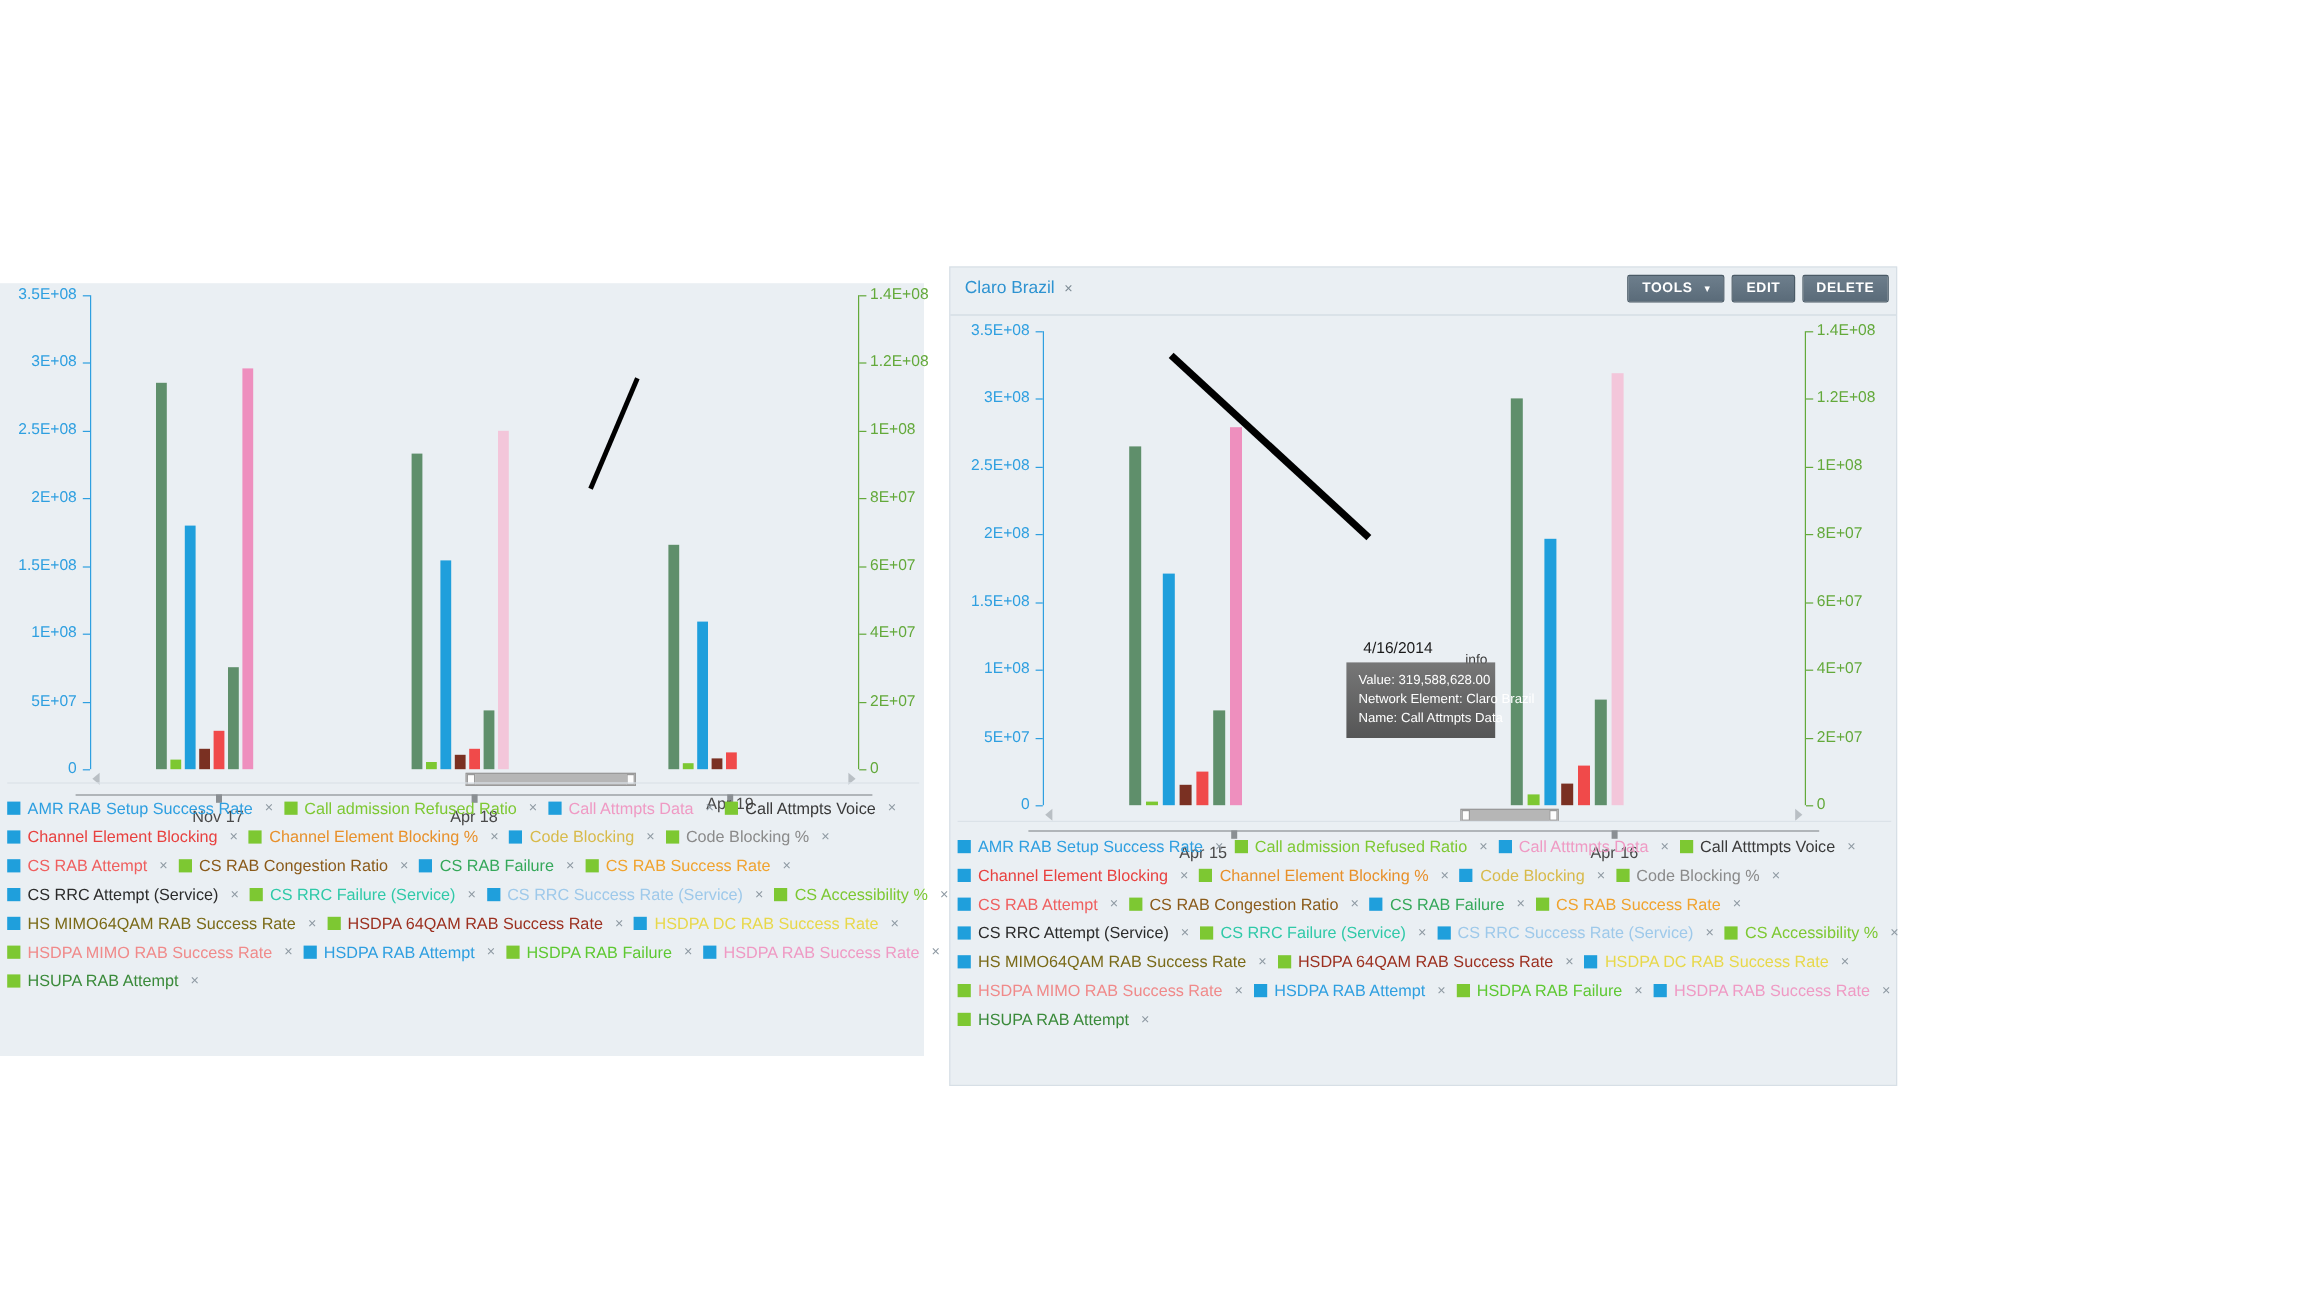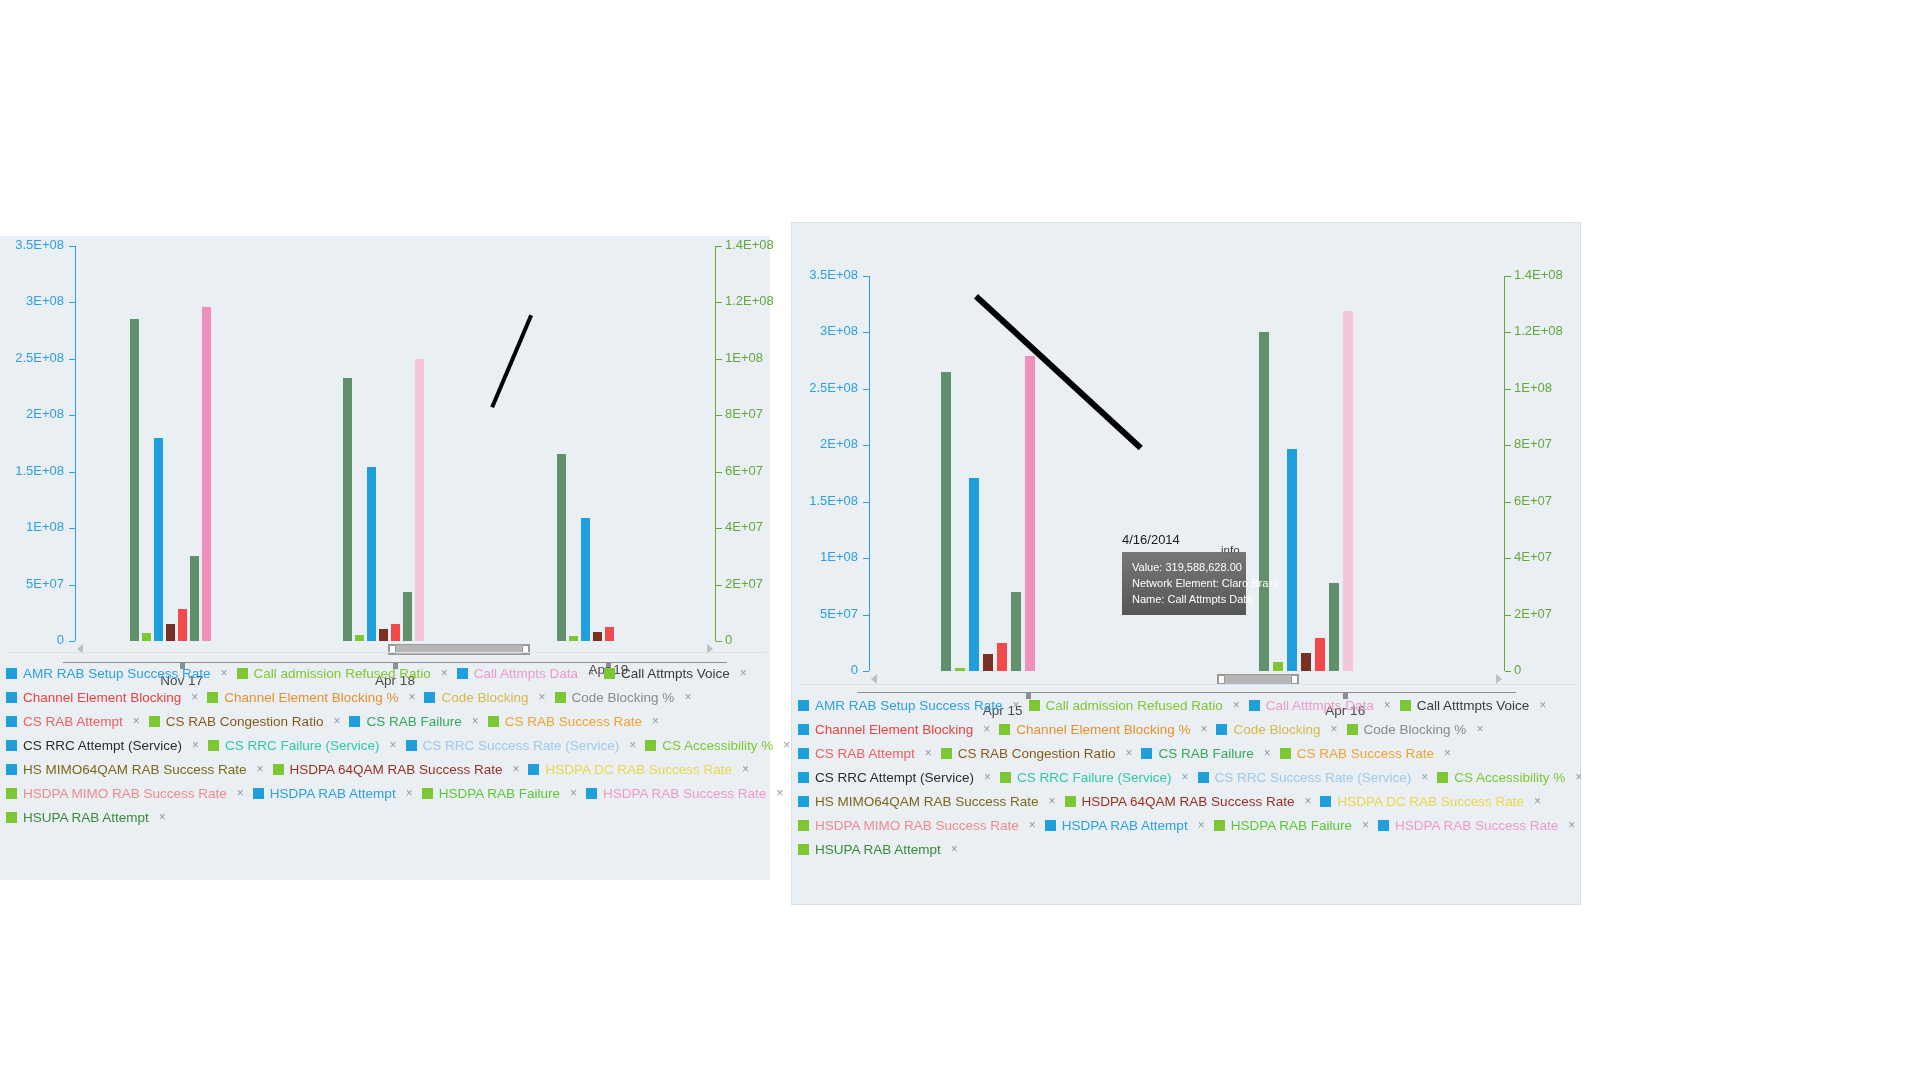--- a/index.html
+++ b/index.html
@@ -356,20 +356,30 @@
             <span class="lg-swatch" style="background: rgb(125, 200, 50);"></span>
             <span class="lg-text" style="color: rgb(58, 138, 58);">HSUPA RAB Attempt</span>
           </span>
           <span class="lg-x">×</span>
         </div>
       </div>
   </div>
 
   <div class="panel" id="panel-right">
 
+    <div class="panel-header">
+      <div class="ne-tab">
+        <span>Claro Brazil</span><span class="x">×</span>
+      </div>
+      <div class="hdr-buttons">
+        <button class="btn"><span>TOOLS</span><span class="caret">▾</span></button>
+        <button class="btn">EDIT</button>
+        <button class="btn">DELETE</button>
+      </div>
+    </div>
 
     <div class="chart-wrap" id="chart-right">
       <div class="plot" id="right-plot">
           <div class="axis-line" style="left: 77px; top: 12px; height: 395px;"></div>
           <div class="tick" style="left: 71px; top: 407px;"></div>
           <div class="tick-label" style="left: 0px; width: 66px; text-align: right; top: 398px;">0</div>
           <div class="tick" style="left: 71px; top: 350.571px;"></div>
           <div class="tick-label" style="left: 0px; width: 66px; text-align: right; top: 341.571px;">5E+07</div>
           <div class="tick" style="left: 71px; top: 294.143px;"></div>
           <div class="tick-label" style="left: 0px; width: 66px; text-align: right; top: 285.143px;">1E+08</div>
@@ -423,21 +433,21 @@
           <div class="hscroll-arrow arrow-right" style="left: 704px; top: 410px;"></div>
           <div class="hscroll-thumb" style="left: 425px; top: 410px; width: 82px;">
             <div class="hscroll-grip" style="left: 0px;"></div>
             <div class="hscroll-grip" style="right: 0px;"></div>
           </div>
         </div>
 
 
       <div class="pointer-line" id="right-pointer" style="left: 186px; top: 30px; width: 224.341px; height: 6px; transform: rotate(42.6516deg);"></div>
 
-      <div class="tip-date" style="left:330px; top:268px;">4/16/2014</div>
+      <div class="tip-date" style="left:344px; top:268px;">4/16/2014</div>
       <div class="tip-info" style="left:429px; top:280px;">info</div>
       <div class="tooltip" style="left:330px; top:288px;">
         <div class="row">Value: 319,588,628.00</div>
         <div class="row">Network Element: Claro Brazil</div>
         <div class="row">Name: Call Attmpts Data</div>
       </div>
     </div>
 
     <div class="legend" id="right-legend" style="left:6px; top:461px; width:778px;">
         <div class="legend-row">

